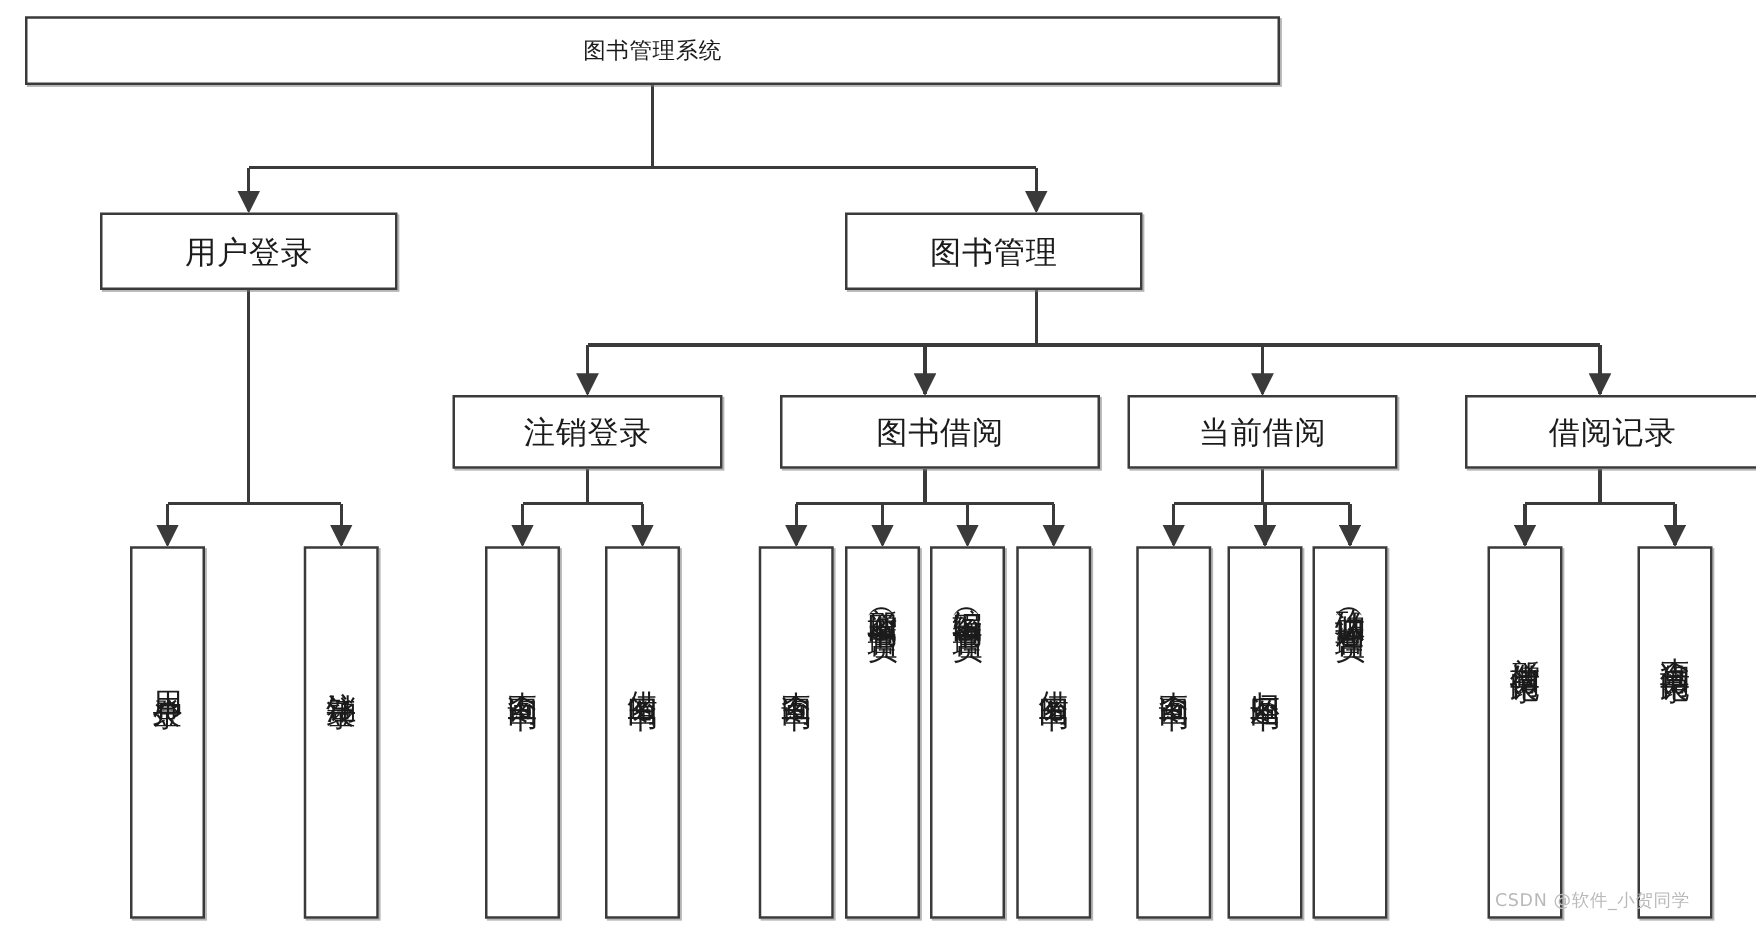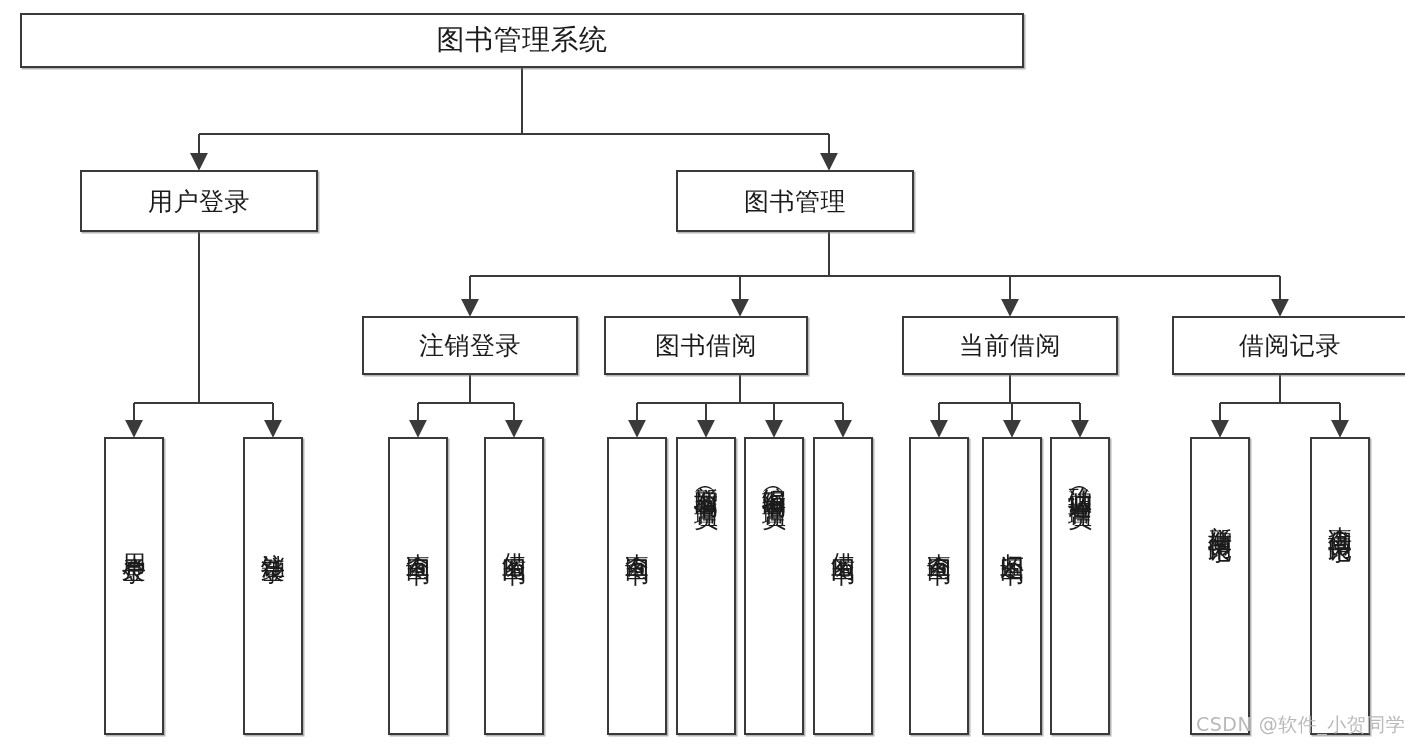--- a/index.html
+++ b/index.html
@@ -43,40 +43,40 @@
     font-family: "DejaVu Sans", "Liberation Sans", sans-serif;
     text-align: center;
     line-height: 1.08;
     white-space: nowrap;
     letter-spacing: 0.5px;
   }
   .node-box.horizontal .node-label {
     font-size: 25px;
   }
   .node-box.root .node-label {
-    font-size: 28px;
+    font-size: 18px;
   }
   .node-box.vertical {
     align-items: flex-start;
     justify-content: center;
     padding-top: 0;
   }
   .node-box.vertical .node-label {
     font-size: 24px;
     writing-mode: vertical-rl;
     text-orientation: upright;
     line-height: 1.0;
     letter-spacing: 3px;
     white-space: nowrap;
     display: block;
   }
   .watermark {
     position: absolute;
     color: #b9b9b9;
-    font-size: 19px;
+    font-size: 14px;
     font-family: "DejaVu Sans", "Liberation Sans", sans-serif;
     white-space: nowrap;
     pointer-events: none;
     letter-spacing: 0.5px;
   }
 </style>
 </head>
 <body>
 
 <div id="diagram-root">
@@ -126,21 +126,21 @@
       </div>
       <div class="node-box horizontal" style="left: 80px; top: 170px; width: 238px; height: 62px;">
         <span class="node-label">用户登录</span>
       </div>
       <div class="node-box horizontal" style="left: 676px; top: 170px; width: 238px; height: 62px;">
         <span class="node-label">图书管理</span>
       </div>
       <div class="node-box horizontal" style="left: 362px; top: 316px; width: 216px; height: 59px;">
         <span class="node-label">注销登录</span>
       </div>
-      <div class="node-box horizontal" style="left: 604px; top: 316px; width: 204px; height: 59px;">
+      <div class="node-box horizontal" style="left: 624px; top: 316px; width: 256px; height: 59px;">
         <span class="node-label">图书借阅</span>
       </div>
       <div class="node-box horizontal" style="left: 902px; top: 316px; width: 216px; height: 59px;">
         <span class="node-label">当前借阅</span>
       </div>
       <div class="node-box horizontal" style="left: 1172px; top: 316px; width: 236px; height: 59px;">
         <span class="node-label">借阅记录</span>
       </div>
       <div class="node-box vertical" style="left: 104px; top: 437px; width: 60px; height: 298px; padding-top: 95px;">
         <span class="node-label">用户登录</span>

